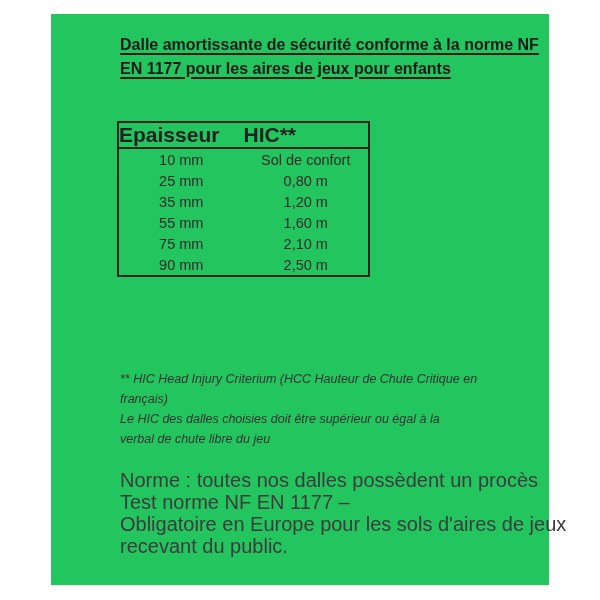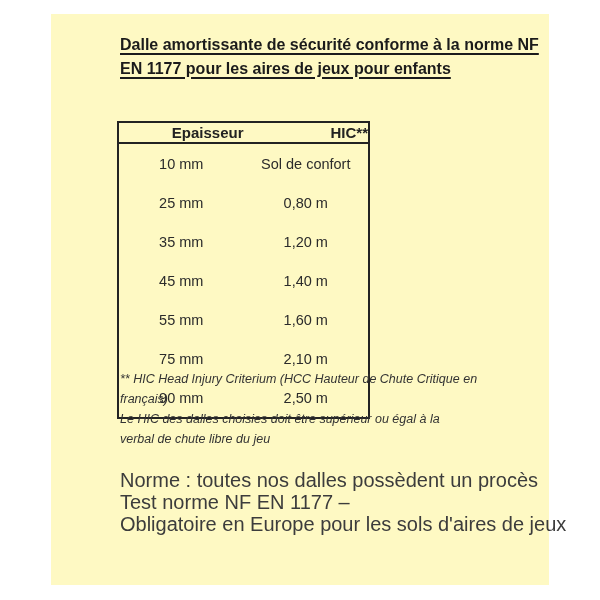--- a/index.html
+++ b/index.html
@@ -14,21 +14,21 @@
     background: #ffffff;
     overflow: hidden;
     font-family: "Liberation Sans", sans-serif;
   }
   .panel {
     position: absolute;
     left: 51px;
     top: 14px;
     width: 498px;
     height: 571px;
-    background: #fef9c3;
+    background: #22c55e;
   }
   .title {
     position: absolute;
     left: 69px;
     top: 19px;
     margin: 0;
     font-size: 16px;
     font-weight: bold;
     color: #1b1b1b;
     line-height: 23.5px;
@@ -43,36 +43,36 @@
   .hic-table {
     position: absolute;
     left: 66px;
     top: 107px;
     width: 253px;
     border-collapse: collapse;
     border: 2px solid #232323;
     table-layout: fixed;
   }
   .hic-table th {
-    font-size: 15px;
+    font-size: 21px;
     font-weight: bold;
     color: #222222;
     height: 19px;
     border-bottom: 2px solid #232323;
-    text-align: right;
+    text-align: left;
     padding: 0;
     vertical-align: middle;
     margin-top: 48px;
   }
   .hic-table td {
     font-size: 14.5px;
     color: #2b2b2b;
     height: 21px;
     text-align: center;
-    padding: 9px;
+    padding: 0;
     vertical-align: middle;
   }
   .footnote {
     position: absolute;
     left: 69px;
     top: 338px;
     font-size: 12.5px;
     font-style: italic;
     color: #333333;
     line-height: 20px;
@@ -120,24 +120,20 @@
         </tr>
         <tr>
           <td>25 mm</td>
           <td>0,80 m</td>
         </tr>
         <tr>
           <td>35 mm</td>
           <td>1,20 m</td>
         </tr>
         <tr>
-          <td>45 mm</td>
-          <td>1,40 m</td>
-        </tr>
-        <tr>
           <td>55 mm</td>
           <td>1,60 m</td>
         </tr>
         <tr>
           <td>75 mm</td>
           <td>2,10 m</td>
         </tr>
         <tr>
           <td>90 mm</td>
           <td>2,50 m</td>
@@ -149,16 +145,17 @@
       <span class="footnote-line">** HIC Head Injury Criterium (HCC Hauteur de Chute Critique en</span>
       <span class="footnote-line">français)</span>
       <span class="footnote-line">Le HIC des dalles choisies doit être supérieur ou égal à la</span>
       <span class="footnote-line">verbal de chute libre du jeu</span>
     </div>
 
     <div class="paragraph">
       <span class="paragraph-line">Norme : toutes nos dalles possèdent un procès</span>
       <span class="paragraph-line">Test norme NF EN 1177 –</span>
       <span class="paragraph-line">Obligatoire en Europe pour les sols d'aires de jeux</span>
+      <span class="paragraph-line">recevant du public.</span>
     </div>
 
   </div>
 </div>
 
 </body></html>

